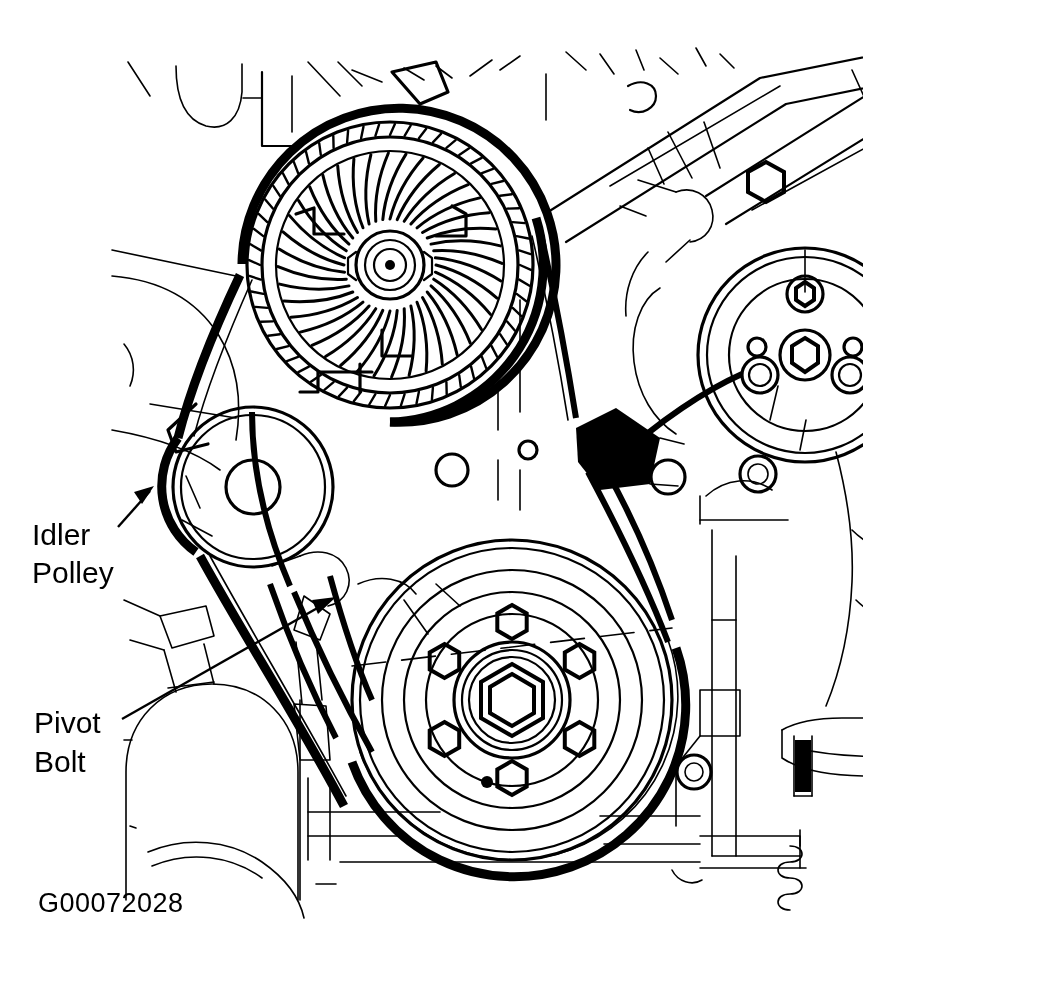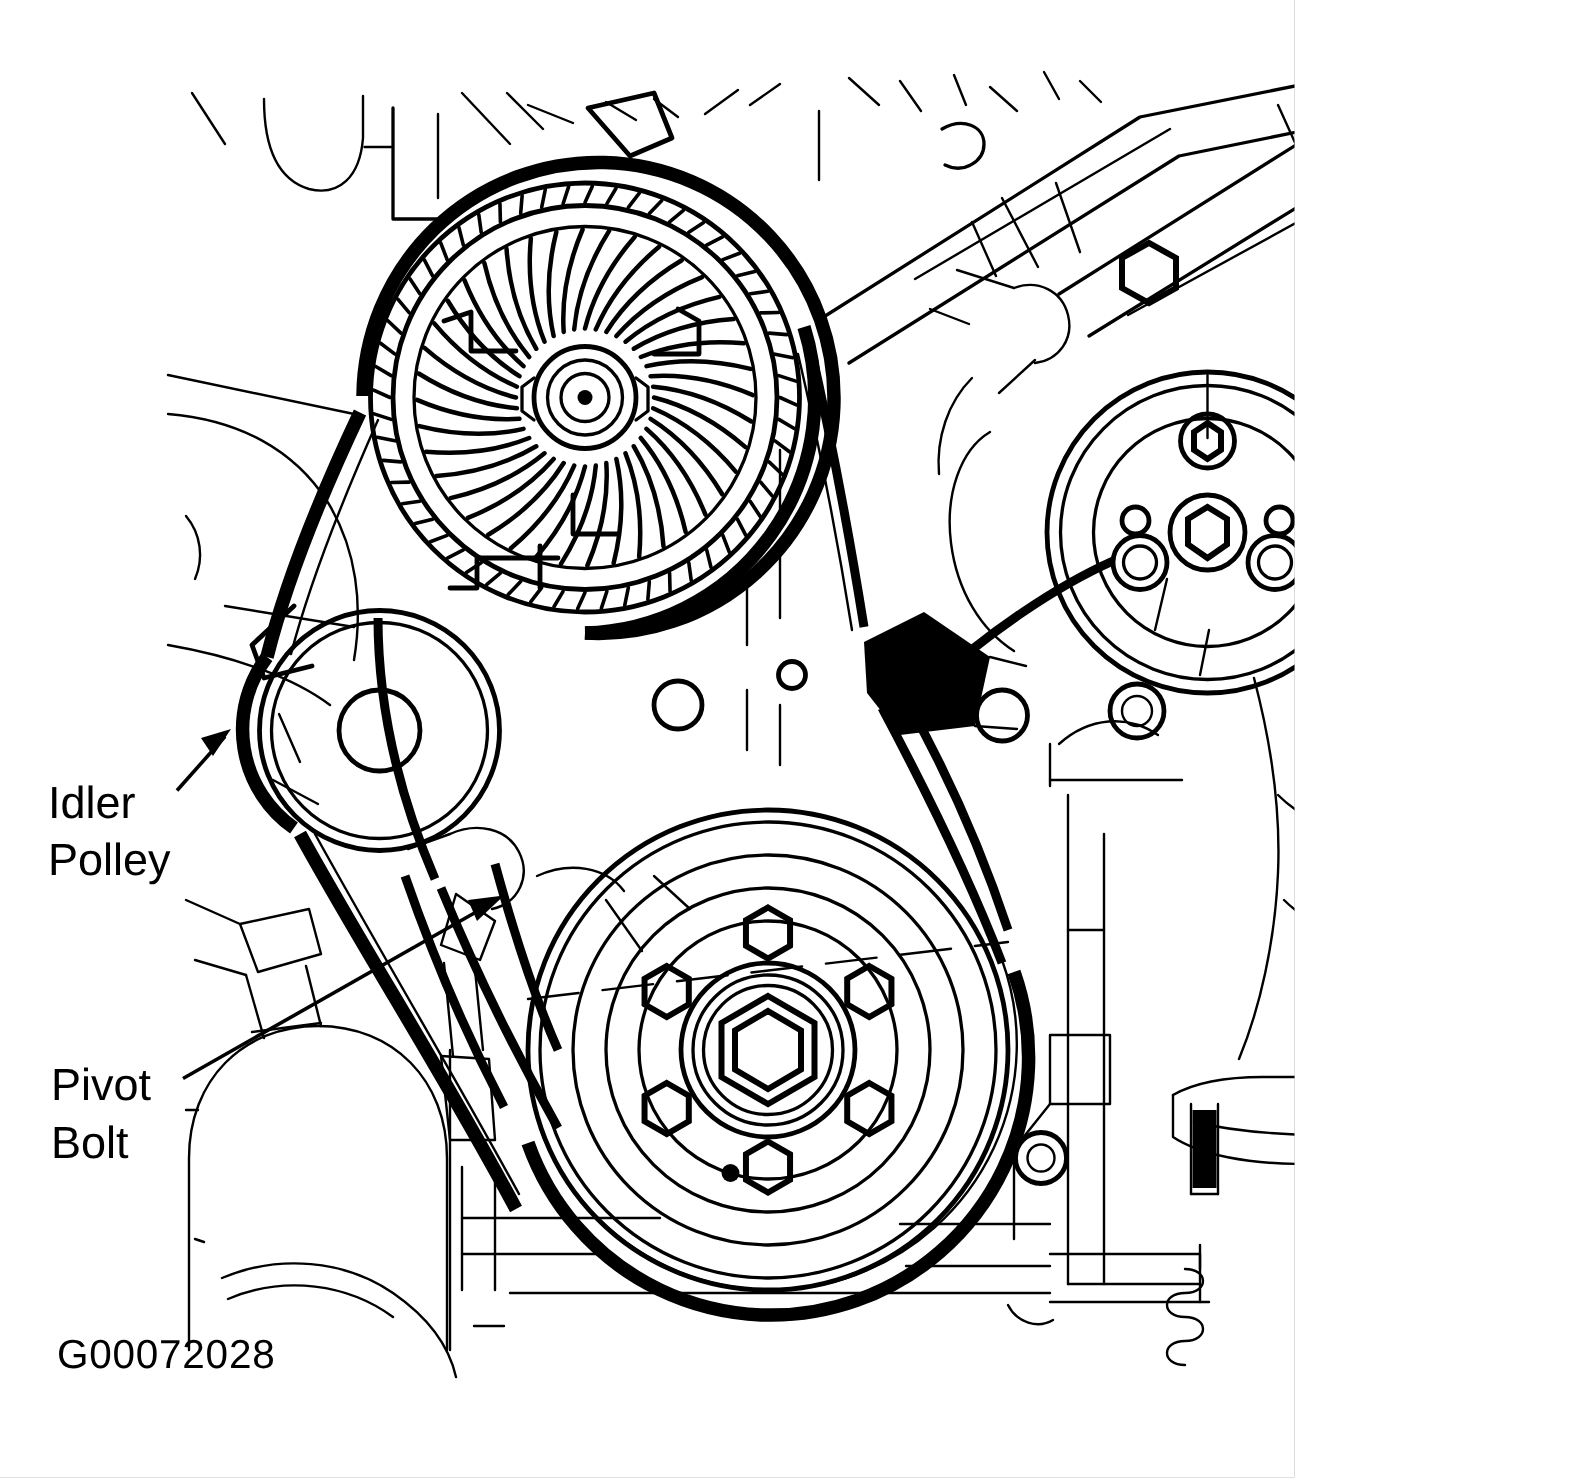--- a/index.html
+++ b/index.html
@@ -8,21 +8,21 @@
     padding: 0;
     background: #ffffff;
   }
   body {
     font-family: "Liberation Sans", sans-serif;
   }
   #figure-root {
     position: relative;
     width: 863px;
     height: 985px;
-    background: #737373;
+    background: #22c55e;
     overflow: hidden;
   }
   #figure-svg {
     position: absolute;
     left: 0;
     top: 0;
     width: 1055px;
     height: 985px;
     display: block;
   }

